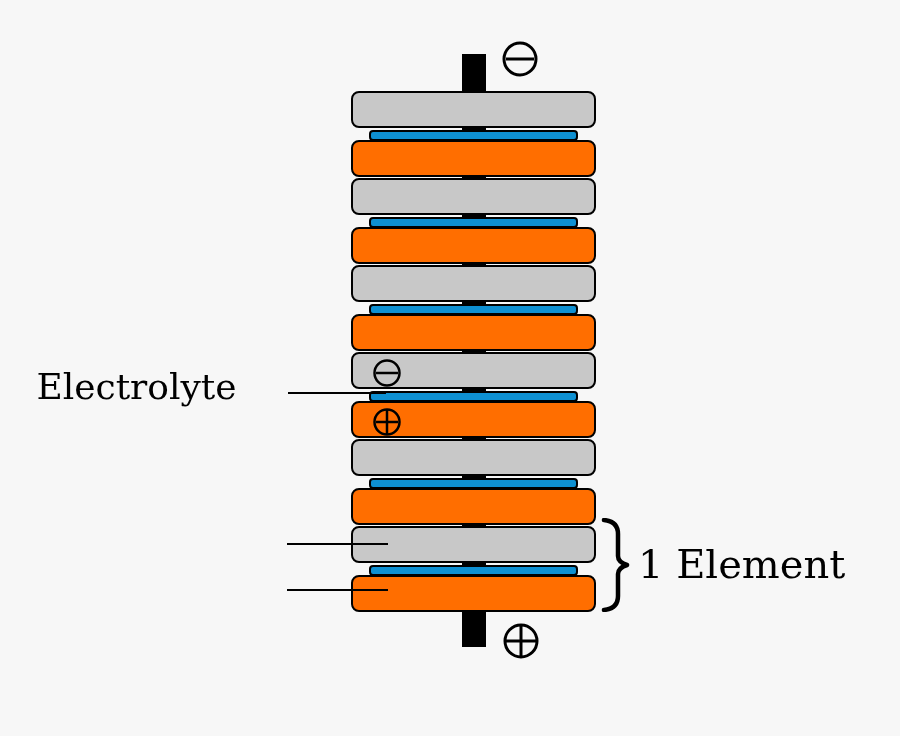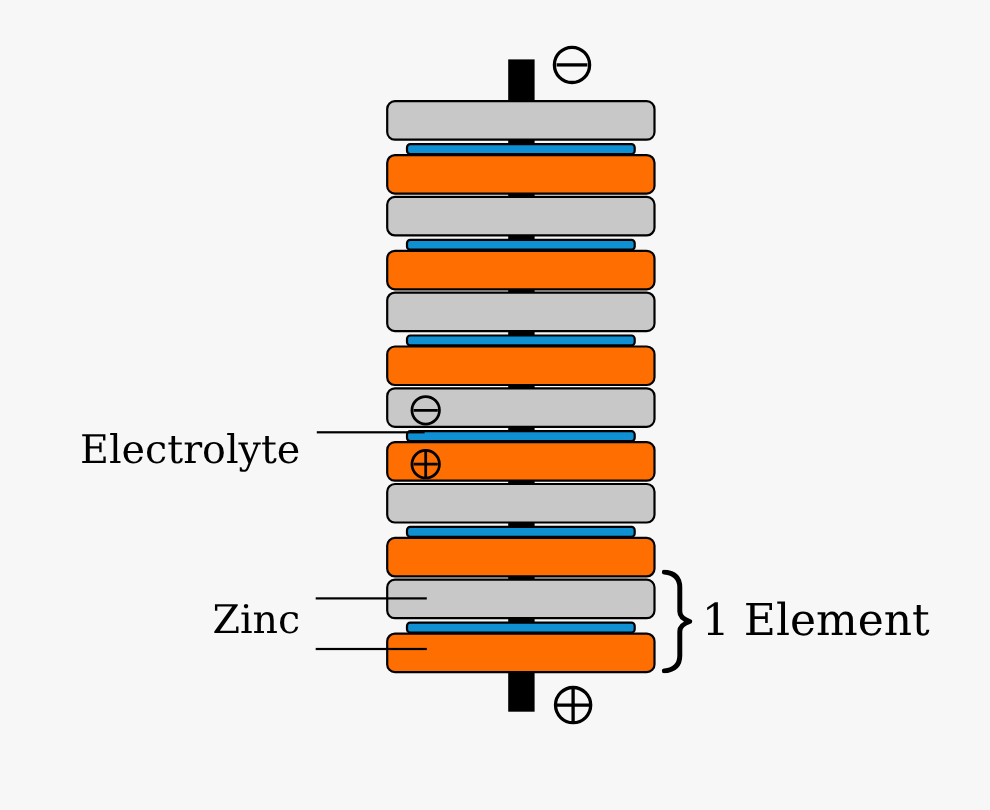--- a/index.html
+++ b/index.html
@@ -30,21 +30,21 @@
   .pointer-line{
     position:absolute;height:2px;background:#000;z-index:5;
   }
   .label{
     position:absolute;
     font-size:36px;
     line-height:1.17;
     z-index:5;
     white-space:nowrap;
   }
-  .label.right-col{left:0;width:273px;text-align:right;margin-top:23px;}
+  .label.right-col{left:0;width:273px;text-align:center;}
   #element-label{left:638px;top:541px;font-size:40px;}
   .term-icon{position:absolute;z-index:4;}
   #brace-svg{position:absolute;left:597px;top:518px;z-index:3;}
 </style>
 </head>
 <body>
 
 <div id="diagram" style="--zinc: #c8c8c8; --copper: #ff6e00; --electrolyte: #0e90d2; --terminal: #000000; --bg: #f7f7f7;">
 
   <div class="terminal-bar"></div>
@@ -90,21 +90,20 @@
       </div>
       <div class="layer zinc" style="left: 351px; width: 245px; top: 439px; height: 37px;"></div>
       <div class="layer electrolyte" style="left: 369px; width: 209px; top: 477.5px; height: 11px;"></div>
       <div class="layer copper" style="left: 351px; width: 245px; top: 488px; height: 37px;"></div>
       <div class="layer zinc" style="left: 351px; width: 245px; top: 526px; height: 37px;"></div>
       <div class="layer electrolyte" style="left: 369px; width: 209px; top: 564.5px; height: 11px;"></div>
       <div class="layer copper" style="left: 351px; width: 245px; top: 575px; height: 37px;"></div>
     </div>
 
   <div class="label right-col" style="top:366px;">Electrolyte</div>
-  <div class="label right-col" style="top:520px;">Zinc</div>
   <div class="label" id="element-label">1 Element</div>
 
   <div class="pointer-line" style="left:288px;top:392px;width:98px;"></div>
   <div class="pointer-line" style="left:287px;top:543px;width:101px;"></div>
   <div class="pointer-line" style="left:287px;top:589px;width:101px;"></div>
 
   <svg id="brace-svg" width="34" height="94" viewBox="0 0 34 94">
     <path d="M 7 2 C 17 3, 21 8, 21 16 L 21 38 C 21 42, 24 45, 30 47 C 24 49, 21 52, 21 56 L 21 78 C 21 86, 17 91, 7 92" fill="none" stroke="#000" stroke-width="4.5" stroke-linecap="round" stroke-linejoin="round"></path>
   </svg>
 

